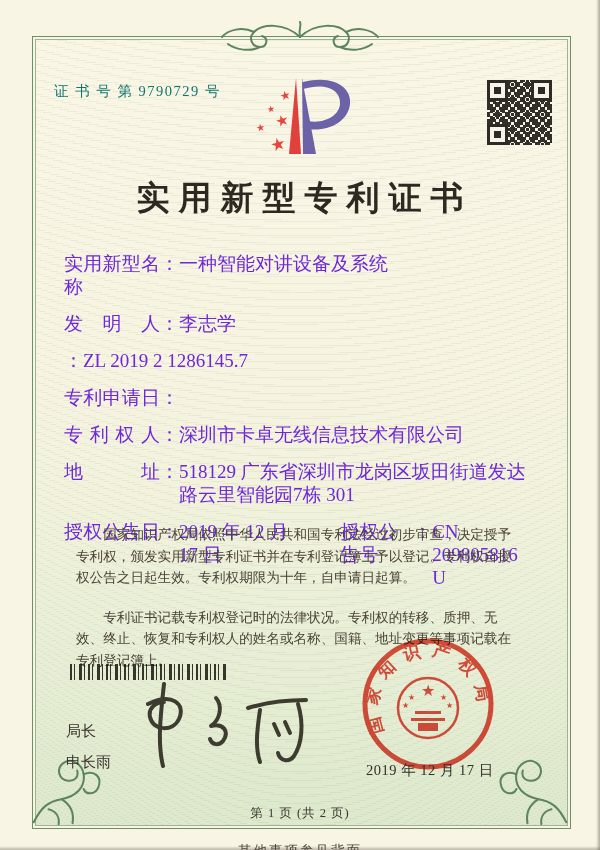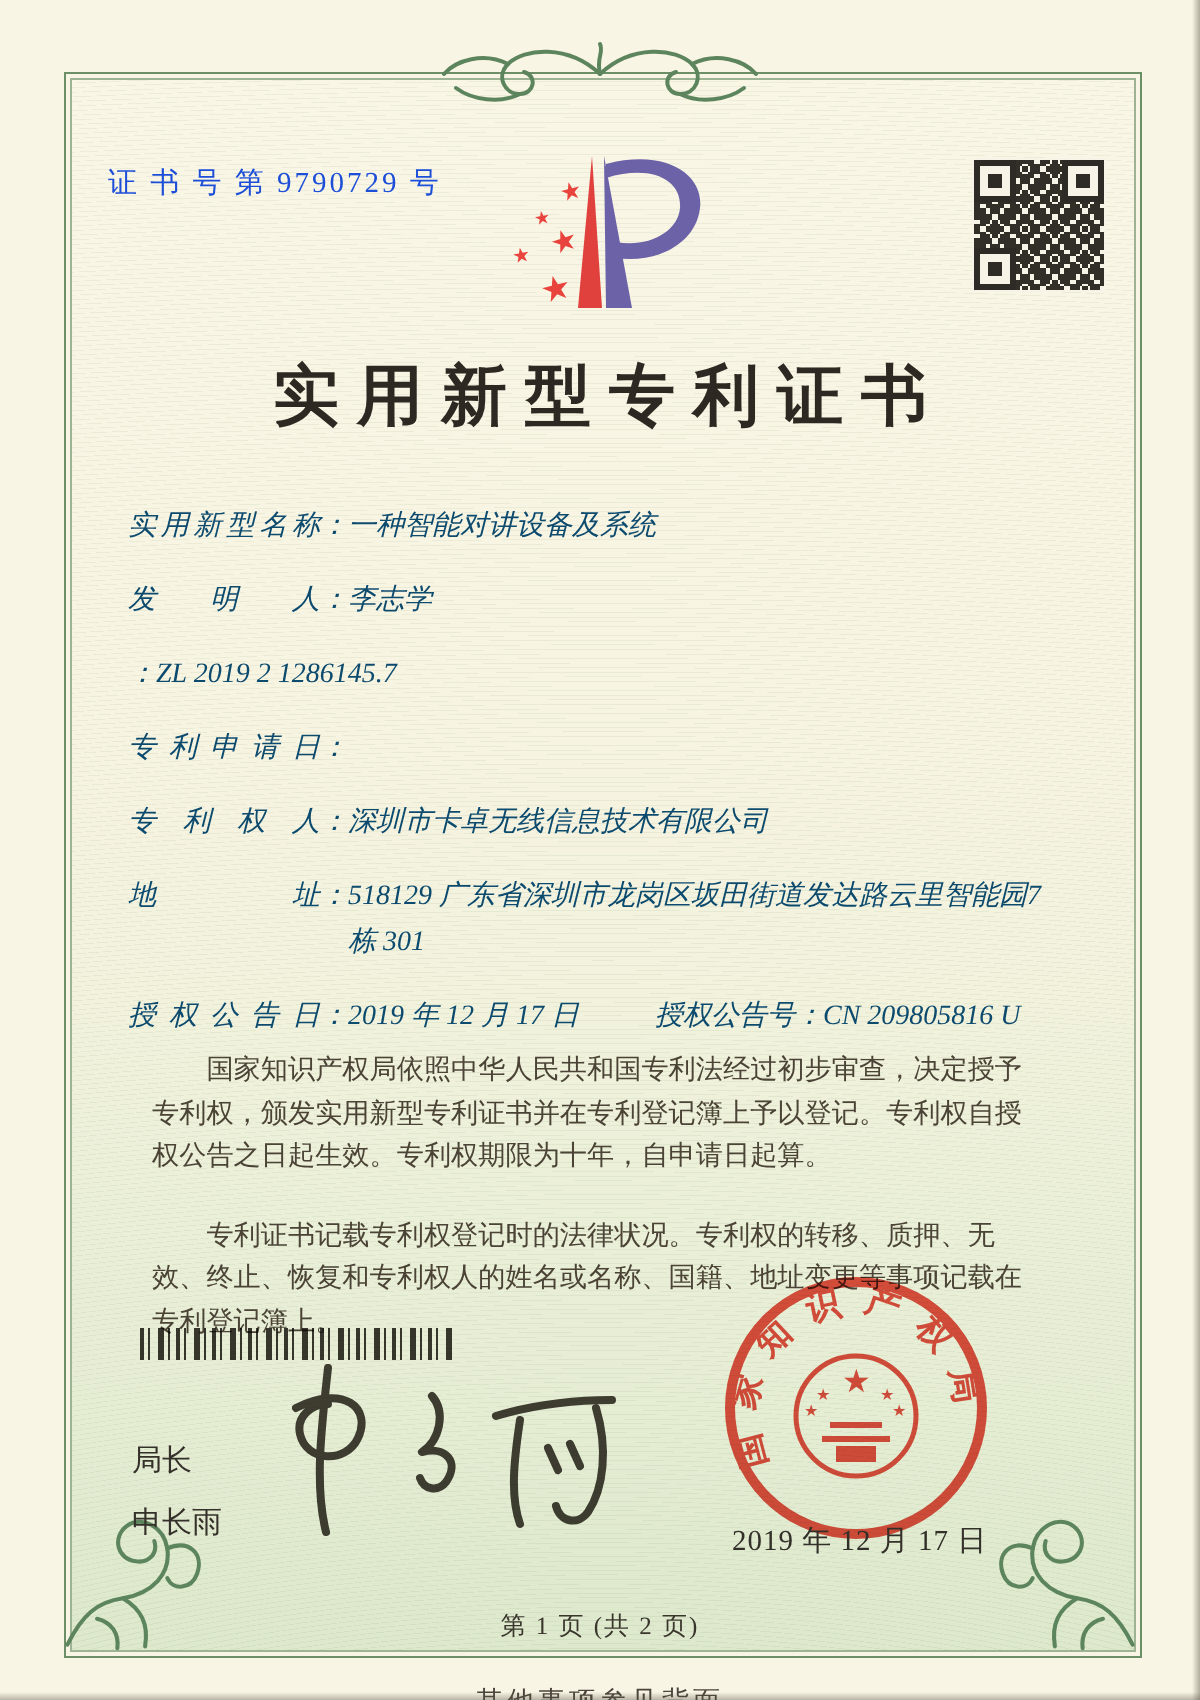--- a/index.html
+++ b/index.html
@@ -17,27 +17,27 @@
   .frame{position:absolute;left:32px;top:36px;width:537px;height:791px;
          border:1.6px solid #6d8f68;}
   .frame-inner{position:absolute;inset:2px;border:1px solid #9db394;
     background:
       repeating-radial-gradient(ellipse 1100px 420px at 50% 118%,
         rgba(110,150,100,.10) 0 1px, rgba(0,0,0,0) 1px 6px),
       linear-gradient(180deg,#faf6e6 0%,#f8f4e2 38%,#f2f2dd 58%,#e7eed5 80%,#dde8cc 100%);}
 
   .abs{position:absolute;}
 
-  .cert-number{left:54px;top:82px;font-size:14.5px;letter-spacing:1.5px;color:#1d4ed8;z-index:2;}
+  .cert-number{left:54px;top:82px;font-size:14.5px;letter-spacing:1.5px;color:#0f766e;z-index:2;}
 
   .title{left:0;right:0;top:176px;text-align:center;font-size:33px;font-weight:700;
          letter-spacing:9px;margin-right:-9px;color:#2d2922;z-index:2;}
 
   
-  .fields{left:64px;top:252px;width:472px;z-index:2;font-size:14px;color:#0c4a6e;font-style:italic;}
+  .fields{left:64px;top:252px;width:472px;z-index:2;font-size:19px;color:#6d28d9;}
   .row{display:flex;align-items:flex-start;margin-bottom:14px;line-height:23px;}
   .lbl{display:inline-block;width:96px;text-align:justify;text-align-last:justify;flex:none;}
   .colon{flex:none;}
   .val{max-width:352px;}
   .grant-row{display:flex;}
   .grant-row .g2{margin-left:38px;display:flex;}
 
   
   .paras{left:58px;top:506px;width:482px;font-size:13.6px;line-height:21.6px;
          color:#4a4336;z-index:2;}

